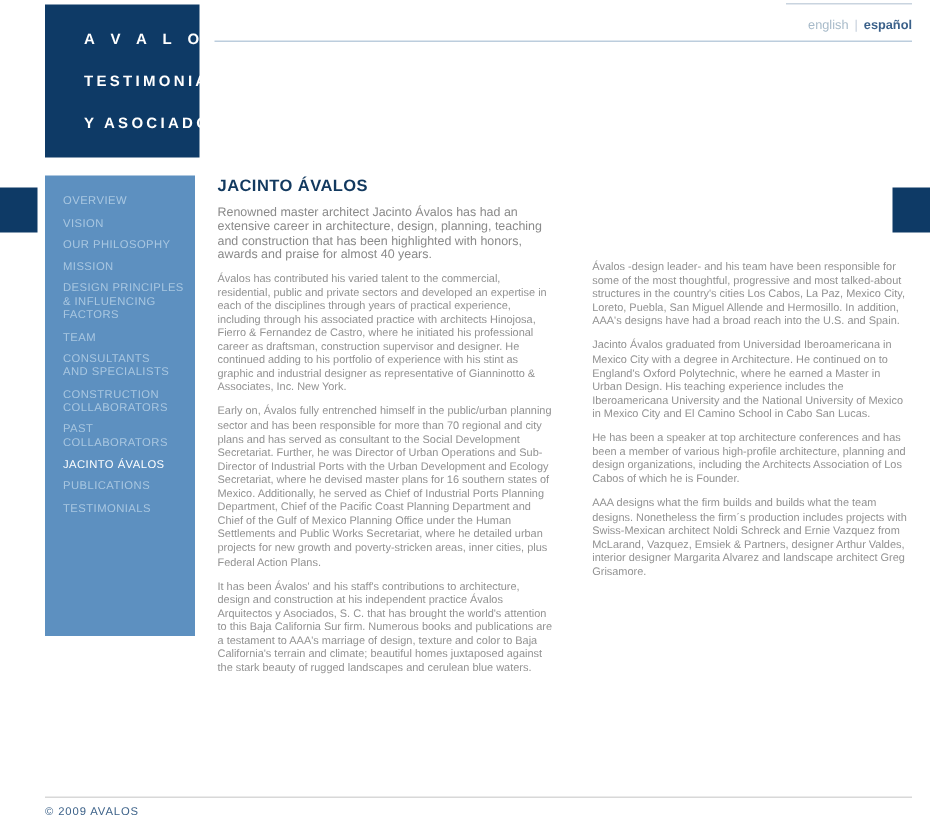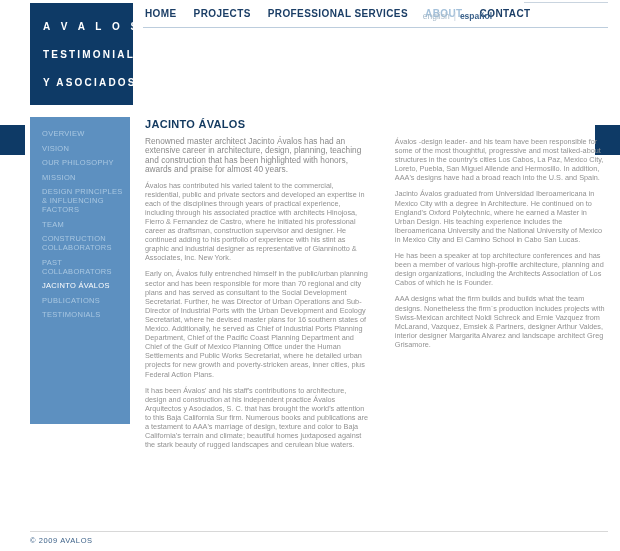--- a/index.html
+++ b/index.html
@@ -10,21 +10,21 @@
     position: relative; overflow: hidden;
   }
   .page { position: absolute; inset: 0; width: 620px; height: 551px; background: #fff; }
 
   
   .logo {
     position: absolute; left: 30px; top: 3px;
     width: 103px; height: 102px;
     background: #0e3a66;
     display: flex; flex-direction: column; justify-content: center;
-    row-gap: 17px; padding-left: 13px;
+    row-gap: 17px; padding-left: 26px;
     cursor: pointer;
   }
   .logo .l1 { color: #fff; font-size: 10px; font-weight: bold; letter-spacing: 4px; white-space: nowrap; }
   .logo .l2, .logo .l3 { color: #fff; font-size: 10px; font-weight: bold; letter-spacing: 2.2px; white-space: nowrap; }
 
   
   .topnav {
     position: absolute; left: 145px; top: 8px;
     display: flex; column-gap: 17px;
   }
@@ -35,21 +35,21 @@
   .topnav .nav-item.active { color: #a3c0da; }
   .nav-underline {
     position: absolute; left: 143px; top: 27px; width: 465px; height: 1px;
     background: #bccddd;
   }
   .lang-topline {
     position: absolute; left: 524px; top: 2px; width: 84px; height: 1px;
     background: #c9d4df;
   }
   .lang {
-    position: absolute; top: 11px; left: 0; width: 492px;
+    position: absolute; top: 11px; left: 0; width: 608px;
     text-align: right; font-size: 8.5px;
   }
   .lang .en { color: #a7bac9; cursor: pointer; }
   .lang .sep { color: #c3cedb; padding: 0 4px; }
   .lang .es { color: #3b618a; font-weight: bold; cursor: pointer; }
 
   
   .sq-left  { position: absolute; left: 0; top: 125px; width: 25px; height: 30px; background: #0e3a66; }
   .sq-right { position: absolute; left: 595px; top: 125px; width: 25px; height: 30px; background: #0e3a66; }
 
@@ -69,21 +69,21 @@
   .side-item.active { color: #ffffff; }
 
   
   .main { position: absolute; left: 145px; top: 118px; width: 463px; }
   .main h1 {
     font-size: 11px; font-weight: bold; letter-spacing: 0.3px;
     color: #12395f; margin-bottom: 7px;
   }
   .cols { display: flex; column-gap: 26px; }
   .col-left  { width: 232px; }
-  .col-right { width: 221px; }
+  .col-right { width: 221px; margin-top: 36px; }
   .intro {
     font-size: 8.3px; line-height: 9.4px; color: #8a8a8a;
     margin-bottom: 6px;
   }
   .body-p {
     font-size: 7.3px; line-height: 9.1px; color: #929292;
     margin-bottom: 7px;
   }
 
   
@@ -98,44 +98,39 @@
 <body>
 
 <div class="page">
 
   <div class="logo">
     <div class="l1">A V A L O S</div>
     <div class="l2">TESTIMONIALS</div>
     <div class="l3">Y ASOCIADOS</div>
   </div>
 
-  <div class="topnav">
-    <div class="nav-item">HOME</div>
-    <div class="nav-item">PROJECTS</div>
-    <div class="nav-item">PROFESSIONAL SERVICES</div>
-    <div class="nav-item active">ABOUT</div>
-    <div class="nav-item">CONTACT</div>
-  </div>
   <div class="lang-topline"></div>
   <div class="lang">
     <span class="en">english</span><span class="sep">|</span><span class="es">español</span>
   </div>
   <div class="nav-underline"></div>
 
   <div class="sq-left"></div>
   <div class="sq-right"></div>
 
   <div class="sidebar">
     <div class="side-item">OVERVIEW</div>
     <div class="side-item">VISION</div>
     <div class="side-item">OUR PHILOSOPHY</div>
     <div class="side-item">MISSION</div>
     <div class="side-item">DESIGN PRINCIPLES
 &amp; INFLUENCING FACTORS</div>
     <div class="side-item">TEAM</div>
+    <div class="side-item">CONSULTANTS
+AND SPECIALISTS</div>
     <div class="side-item">CONSTRUCTION
 COLLABORATORS</div>
     <div class="side-item">PAST COLLABORATORS</div>
     <div class="side-item active">JACINTO ÁVALOS</div>
     <div class="side-item">PUBLICATIONS</div>
     <div class="side-item">TESTIMONIALS</div>
   </div>
 
   <div class="main">
     <h1>JACINTO ÁVALOS</h1>

